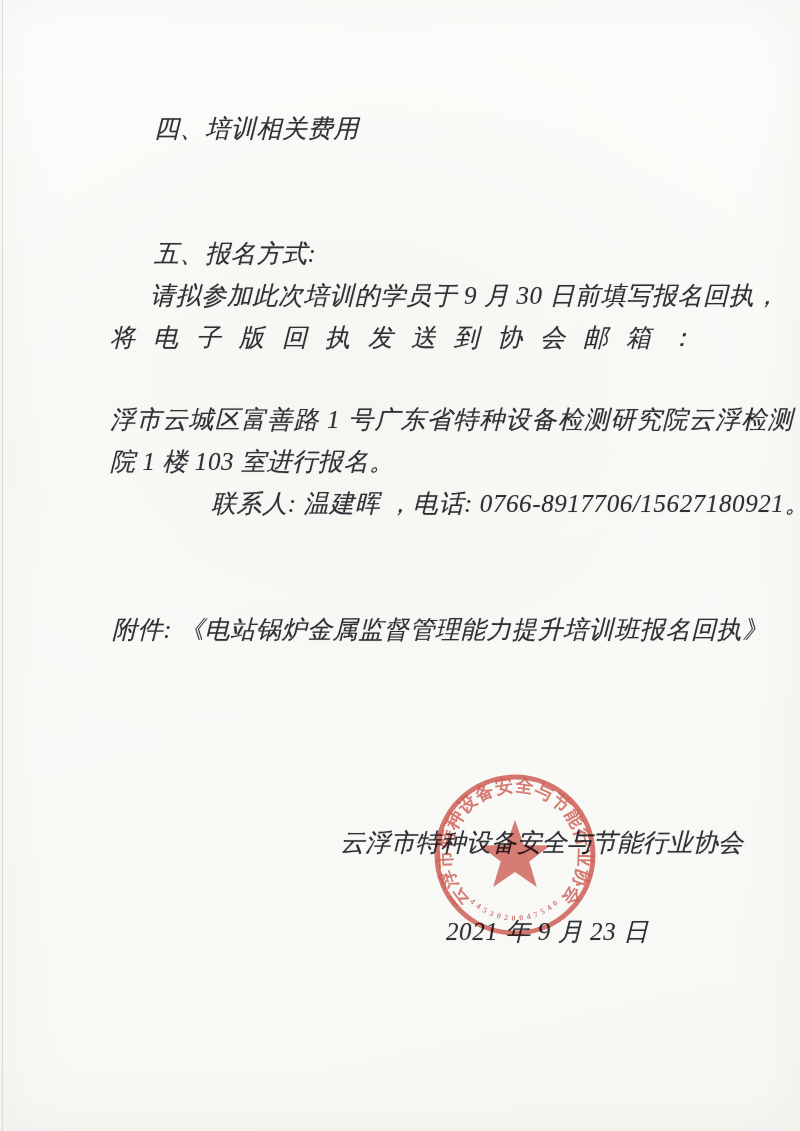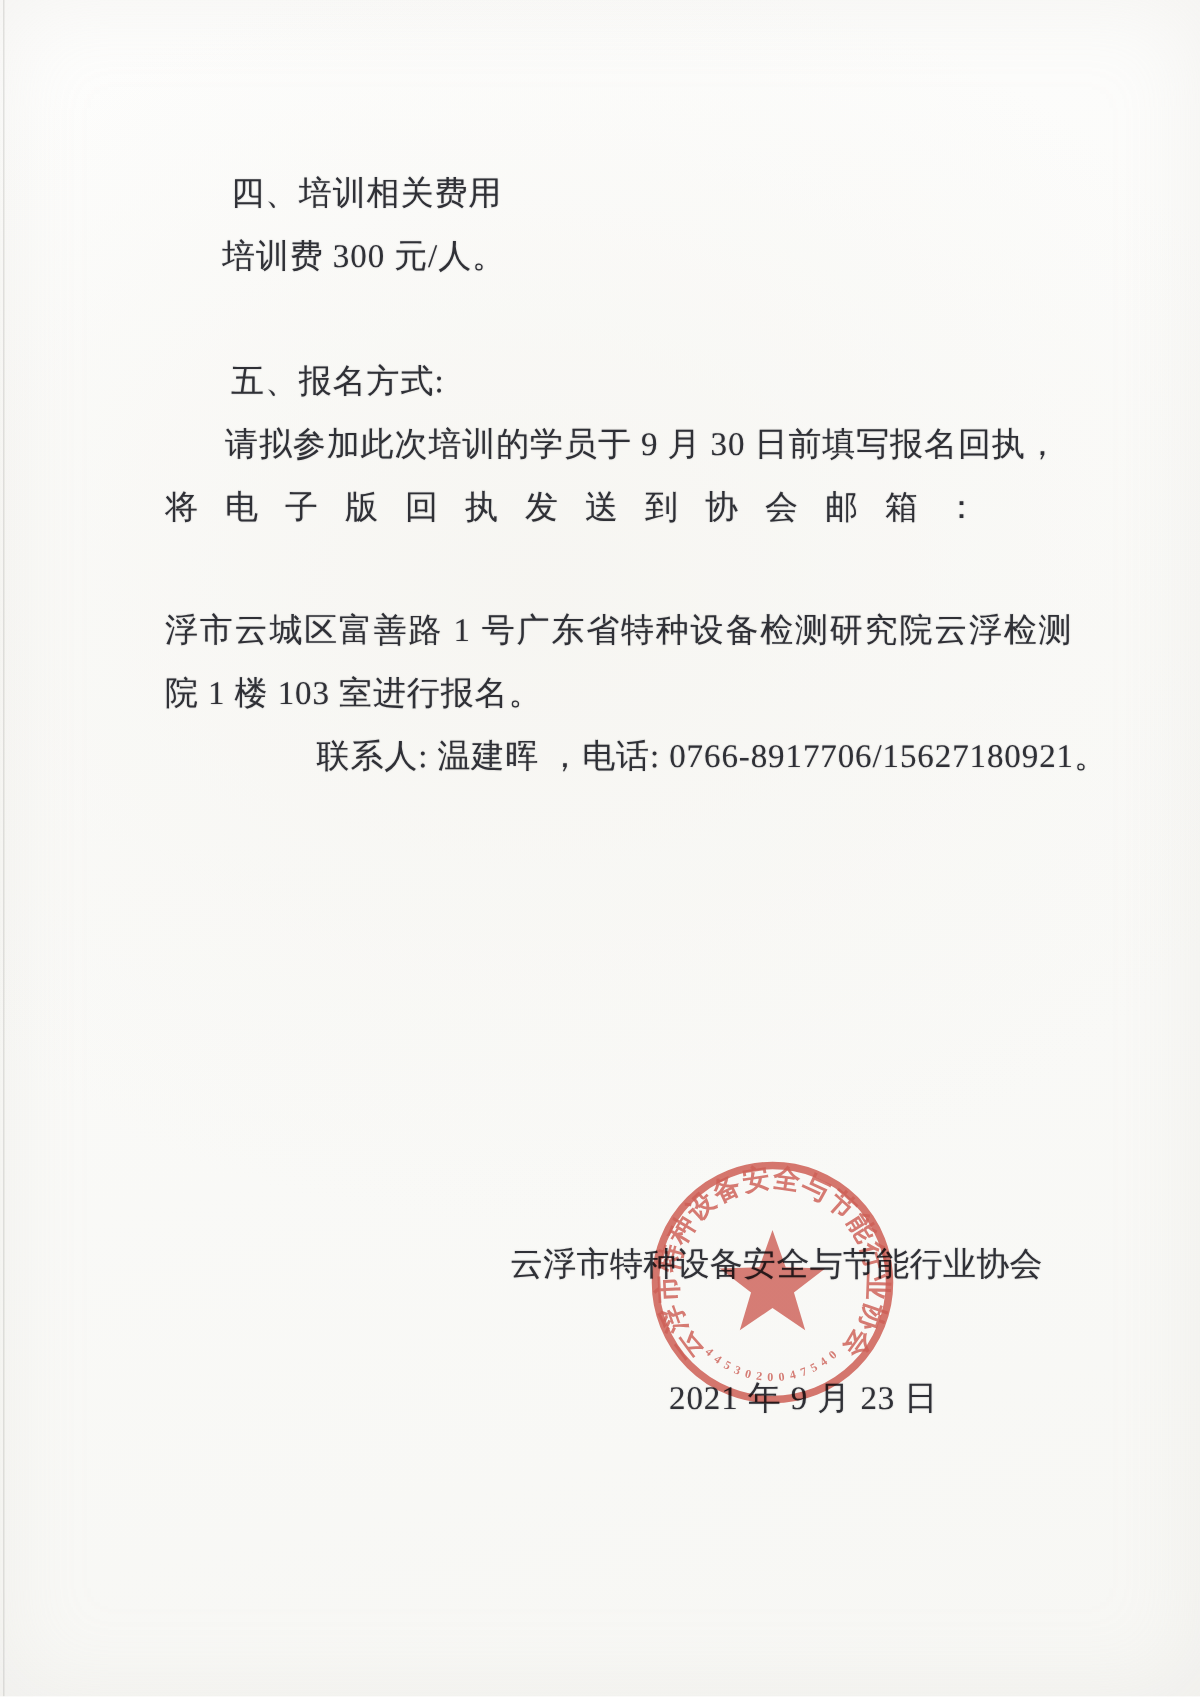--- a/index.html
+++ b/index.html
@@ -17,25 +17,26 @@
       linear-gradient(168deg,#fdfdfc 0%,#fafaf8 45%,#f7f7f4 100%);
     box-shadow:inset 0 0 60px rgba(205,202,194,0.18);
   }
   .scan-edge{
     position:absolute;left:2px;top:0;width:1px;height:1131px;
     background:rgba(150,150,148,0.25);
   }
   .line{
     position:absolute;
     white-space:nowrap;
-    font-size:22px;
+    font-size:25px;
     line-height:26px;
     color:#2f3036;
     letter-spacing:0.6px;
     text-shadow:0 0 1px rgba(47,48,54,0.38);
+    font-style:italic;
   }
   .fill{letter-spacing:1.2px;}
   .spread{letter-spacing:18px;}
   .email{letter-spacing:0.8px;}
   .seal{
     position:absolute;
     left:427px;top:767px;
     width:176px;height:176px;
     opacity:0.88;
     mix-blend-mode:multiply;
@@ -48,35 +49,35 @@
   }
 </style>
 </head>
 <body>
 
 <div class="page">
   <div class="scan-edge"></div>
 
   <div class="line" style="top:116px;left:154px;">四、培训相关费用</div>
 
-  <div class="line" style="top:158px;left:148px;">培训费 300 元/人。</div>
 
   <div class="line" style="top:241px;left:154px;">五、报名方式:</div>
 
   <div class="line" style="top:283px;left:150px;">请拟参加此次培训的学员于 9 月 30 日前填写报名回执，</div>
 
   <div class="line spread" style="top:325px;left:110px;">将电子版回执发送到协会邮箱：</div>
 
 
   <div class="line fill" style="top:407px;left:110px;">浮市云城区富善路 1 号广东省特种设备检测研究院云浮检测</div>
 
   <div class="line" style="top:449px;left:110px;">院 1 楼 103 室进行报名。</div>
 
   <div class="line" style="top:491px;left:164px;margin-left:47px;">联系人: 温建晖 ，电话: 0766-8917706/15627180921。</div>
 
+  <div class="line" style="top:617px;left:112px;">附件: 《电站锅炉金属监督管理能力提升培训班报名回执》</div>
 
   <div class="line" style="top:830px;left:340px;letter-spacing:0.2px;">云浮市特种设备安全与节能行业协会</div>
 
   <div class="line" style="top:919px;left:446px;">2021 年 9 月 23 日</div>
 
   <svg class="seal" viewBox="0 0 176 176">
     <defs>
       <path id="sealTopArc" d="M 44,135 A 64,64 0 1 1 132,135" fill="none"></path>
       <path id="sealBottomArc" d="M 40,132 A 64,64 0 0 0 136,132" fill="none"></path>
     </defs>

